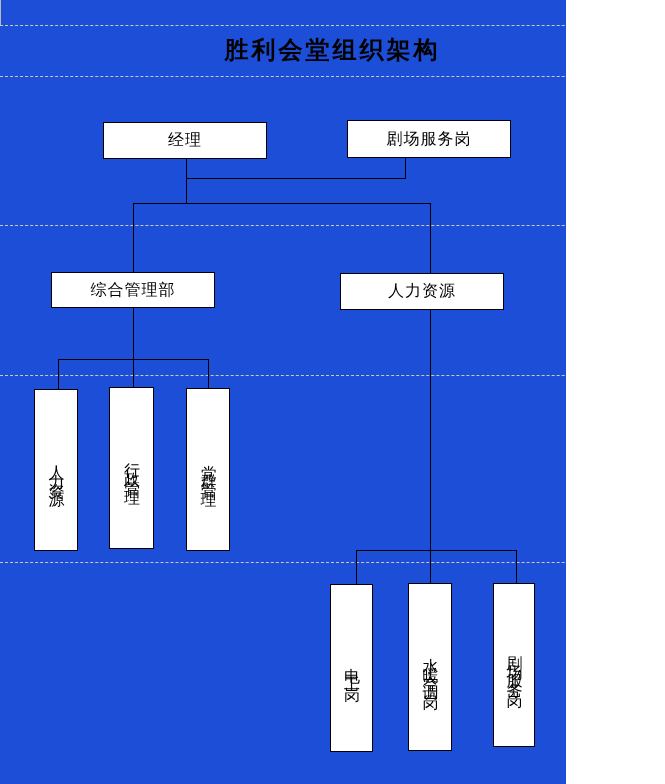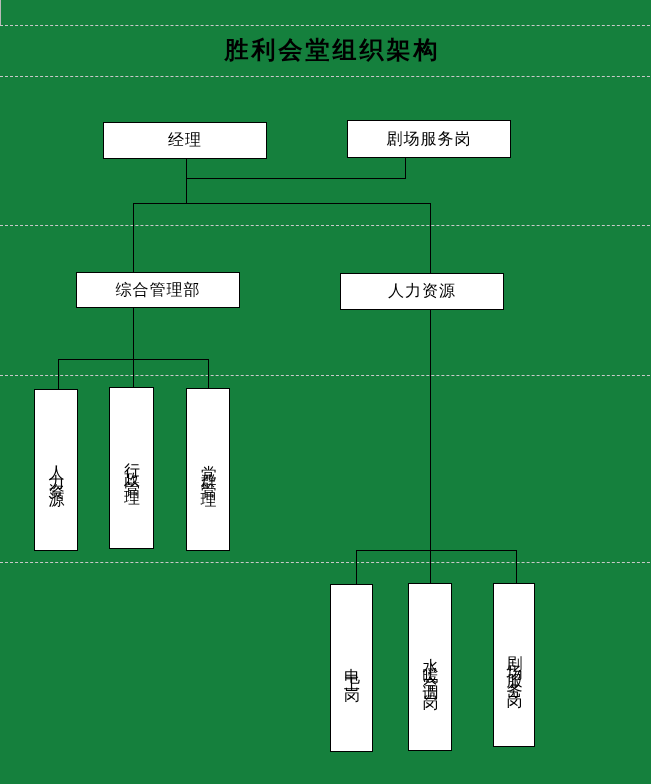--- a/index.html
+++ b/index.html
@@ -2,23 +2,23 @@
 <html lang="zh"><head>
 <meta charset="utf-8">
 <style>
   html, body {
     margin: 0;
     padding: 0;
     background: #ffffff;
   }
   #page {
     position: relative;
-    width: 651px;
+    width: 566px;
     height: 784px;
-    background: #15803d;
+    background: #1d4ed8;
     font-family: Liberation Serif, serif;
     color: #000000;
     overflow: hidden;
   }
   .grid-line {
     position: absolute;
     left: 0;
     width: 665px;
     height: 0;
     border-top: 1px dashed #c9c9c9;
@@ -81,21 +81,21 @@
   <div class="grid-line" style="top:76px"></div>
   <div class="grid-line" style="top:225px"></div>
   <div class="grid-line" style="top:375px"></div>
   <div class="grid-line" style="top:562px"></div>
 
   <div class="doc-title">胜利会堂组织架构</div>
 
   <div class="node" style="left:103px; top:122px; width:164px; height:37px;">经理</div>
   <div class="node" style="left:347px; top:120px; width:164px; height:38px;">剧场服务岗</div>
 
-  <div class="node" style="left:51px; top:272px; width:164px; height:36px;margin-left:25px;">综合管理部</div>
+  <div class="node" style="left:51px; top:272px; width:164px; height:36px;">综合管理部</div>
   <div class="node" style="left:340px; top:273px; width:164px; height:37px;">人力资源</div>
 
   <div class="vnode" style="left:34px; top:389px; width:44px; height:162px;">人力资源</div>
   <div class="vnode" style="left:109px; top:387px; width:45px; height:162px;">行政管理</div>
   <div class="vnode" style="left:186px; top:388px; width:44px; height:163px;">党群管理</div>
 
   <div class="vnode" style="left:330px; top:584px; width:43px; height:168px;">电工岗</div>
   <div class="vnode" style="left:408px; top:583px; width:44px; height:168px;">水暖空调岗</div>
   <div class="vnode" style="left:493px; top:583px; width:42px; height:164px;">剧场服务岗</div>
 

